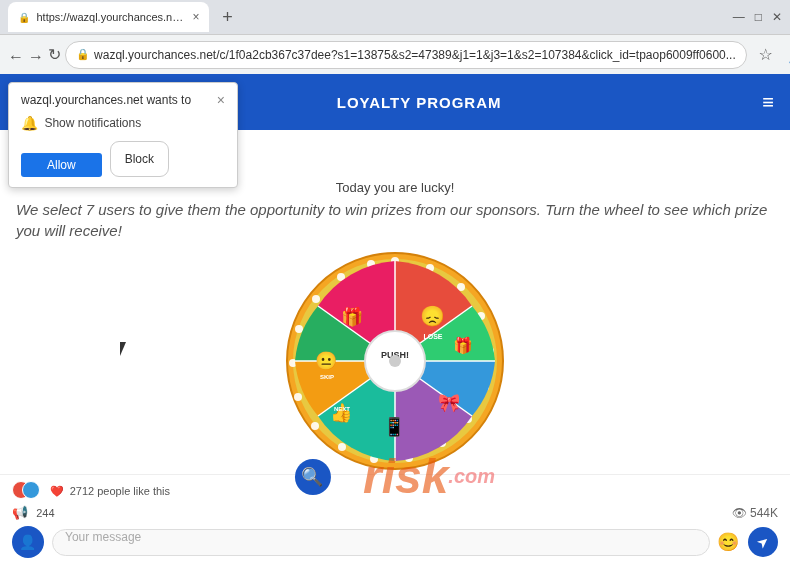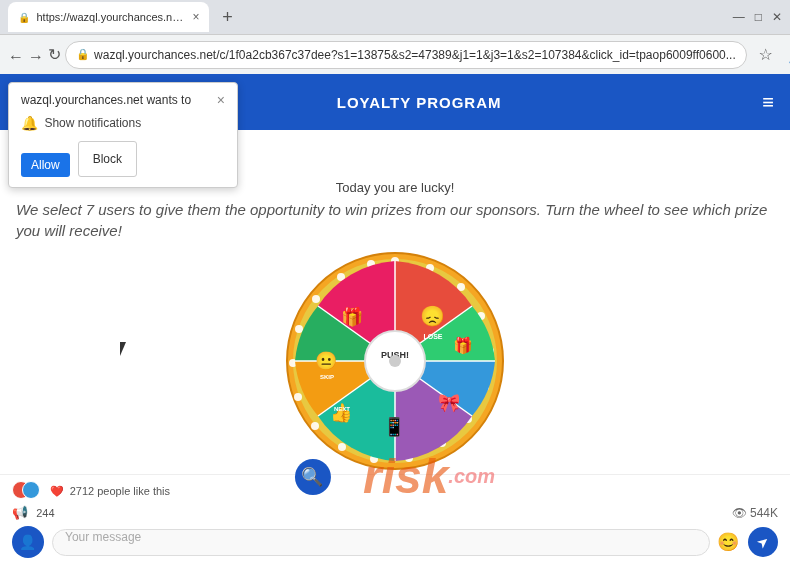--- a/index.html
+++ b/index.html
@@ -62,22 +62,22 @@
       border: 1px solid #ccc; border-radius: 4px; box-shadow: 0 2px 8px rgba(0,0,0,0.2);
       padding: 10px 12px; z-index: 100;
     }
     .popup-header { display: flex; justify-content: space-between; align-items: center; margin-bottom: 8px; }
     .popup-title { font-size: 12px; color: #333; font-weight: 500; }
     .popup-close { font-size: 14px; color: #888; cursor: pointer; line-height: 1; }
     .popup-notif-row { display: flex; align-items: center; gap: 6px; margin-bottom: 10px; }
     .bell-icon { font-size: 14px; }
     .popup-notif-text { font-size: 12px; color: #444; }
     .popup-buttons { display: flex; gap: 8px; }
-    .popup-allow { background: #1a73e8; color: white; border: none; border-radius: 3px; padding: 5px 10px; font-size: 12px; cursor: pointer; margin-top: 12px; }
-    .popup-block { background: #fff; color: #333; border: 1px solid #ccc; border-radius: 3px; padding: 5px 14px; font-size: 12px; cursor: pointer; }
+    .popup-allow { background: #1a73e8; color: white; border: none; border-radius: 3px; padding: 5px 26px; font-size: 12px; cursor: pointer; margin-top: 12px; }
+    .popup-block { background: #fff; color: #333; border: 1px solid #ccc; border-radius: 9px; padding: 5px 14px; font-size: 12px; cursor: pointer; }
 
     
     .comment-area {
       position: absolute; bottom: 0; left: 0; right: 0; background: #fff; border-top: 1px solid #eee;
       padding: 6px 12px;
     }
     .likes-row { display: flex; align-items: center; gap: 6px; font-size: 12px; color: #555; margin-bottom: 4px; }
     .share-row { display: flex; align-items: center; gap: 8px; font-size: 12px; color: #555; margin-bottom: 6px; }
     .views { margin-left: auto; font-size: 12px; color: #666; display: flex; align-items: center; gap: 3px; }
     .message-row { display: flex; align-items: center; gap: 8px; }

